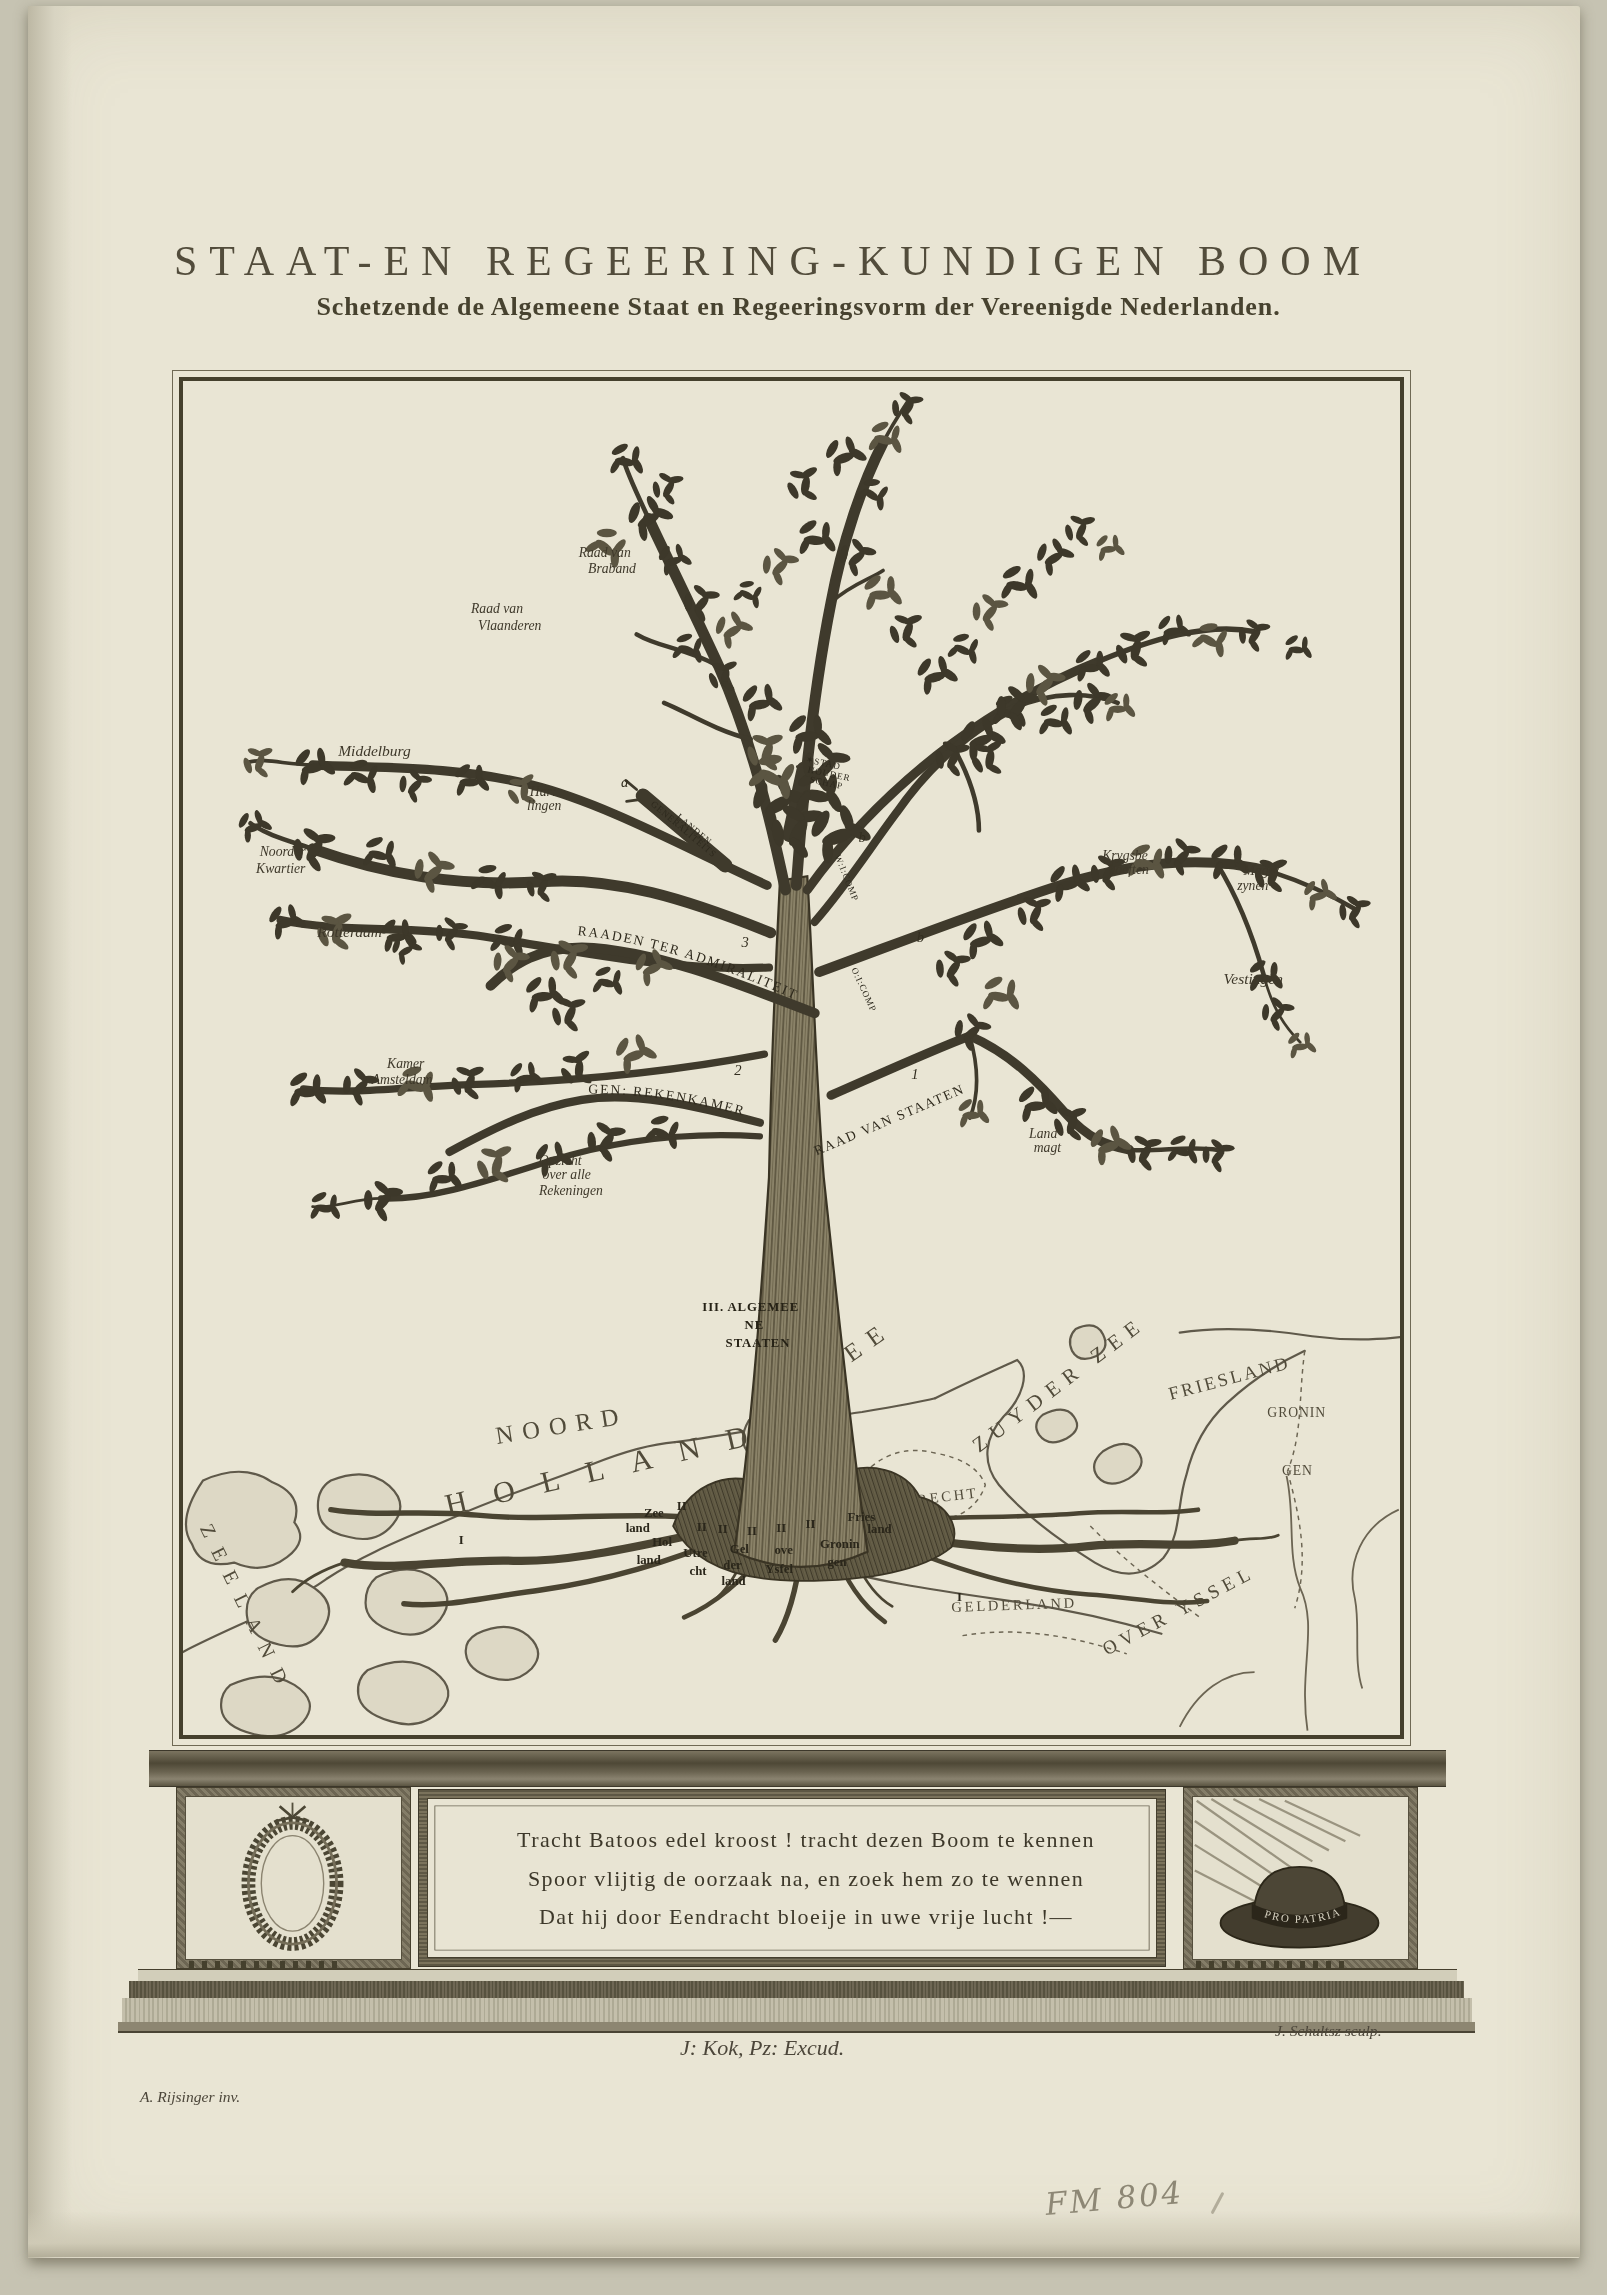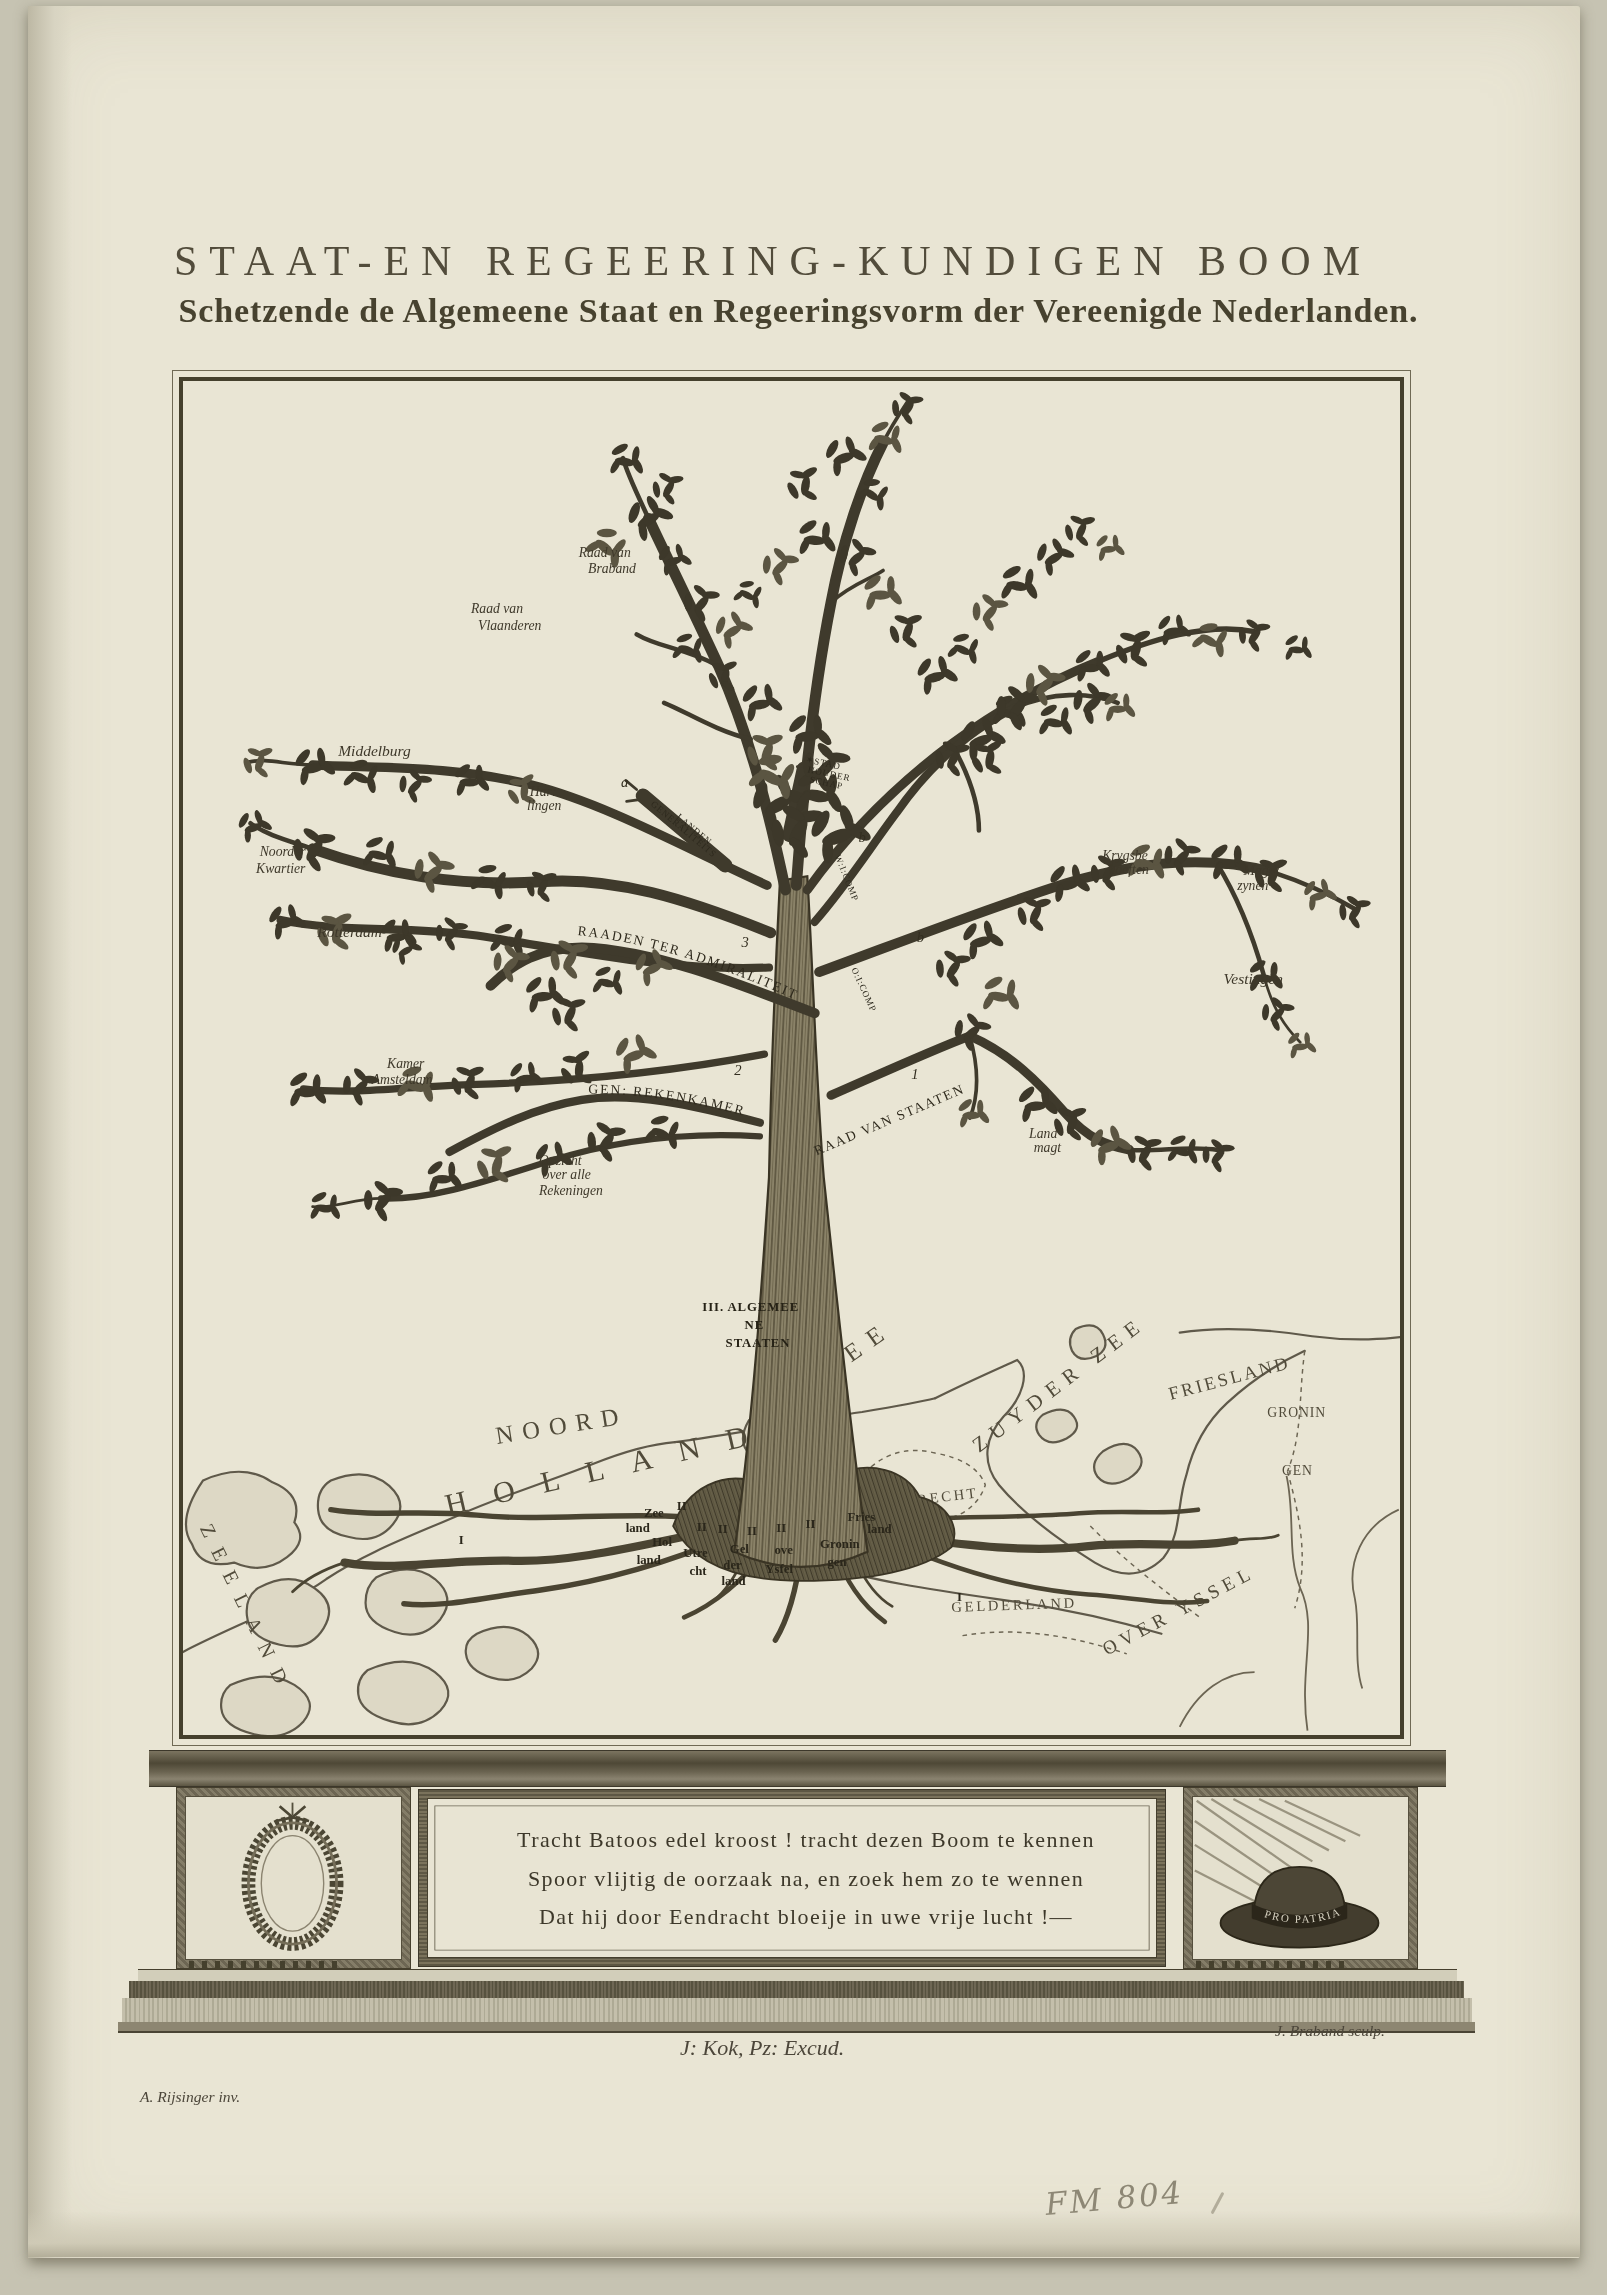--- a/index.html
+++ b/index.html
@@ -10,21 +10,21 @@
          background:#e9e5d4;
          box-shadow:0 5.5px 13px rgba(80,75,55,.55), inset 0 0 83px rgba(140,130,100,.22);
          border-radius:2.8px;}
   .edge-left{position:absolute;left:27.5px;top:5.5px;width:44px;height:2252px;
          background:linear-gradient(90deg,#bdb8a4,#d8d4c2 60%,rgba(216,212,194,0));}
   .edge-bottom{position:absolute;left:27.5px;top:2211px;width:1552px;height:46px;
          background:linear-gradient(180deg,rgba(220,216,200,0),#cfcab6 70%,#b3ae99);}
   .title{position:absolute;left:174px;top:237px;width:1249px;text-align:left;
          font-size:42px;letter-spacing:12px;color:#524c3b;white-space:nowrap;}
   .subtitle{position:absolute;left:174px;top:292px;width:1249px;text-align:center;
-         font-size:34px;font-weight:bold;letter-spacing:0.9px;color:#47422f;white-space:nowrap;}
+         font-size:26px;font-weight:bold;letter-spacing:0.9px;color:#47422f;white-space:nowrap;}
   .frame{position:absolute;left:172px;top:370px;width:1239px;height:1376px;
          border:1.8px solid #6f6954;padding:6.4px;box-sizing:border-box;}
   .frame-in{width:100%;height:100%;border:4.6px solid #45402d;box-sizing:border-box;
          background:#e9e5d4;overflow:hidden;}
   svg{display:block;}
   .scr{font:italic 15px "Liberation Serif","DejaVu Serif",serif;fill:#3e382a;}
   .scr2{font:italic 17px "Liberation Serif","DejaVu Serif",serif;fill:#3e382a;}
   .cap{font:15px "Liberation Serif","DejaVu Serif",serif;letter-spacing:2px;fill:#302b1e;}
   .capS{font:10px "Liberation Serif","DejaVu Serif",serif;letter-spacing:1px;fill:#2e2a1e;}
   .trk{font:bold 14px "Liberation Serif","DejaVu Serif",serif;letter-spacing:1px;fill:#262216;}
@@ -438,20 +438,20 @@
 
   <div class="dentils" style="left:189px;width:156px;"></div>
   <div class="dentils" style="left:1196px;width:156px;"></div>
   <div class="base1"></div>
   <div class="base2"></div>
   <div class="base3"></div>
   <div class="base4"></div>
 
   <span class="credit" style="left:140px;top:2044px;margin-top:44px;">A. Rijsinger inv.</span>
   <span class="credit" style="left:680px;top:2035px;font-size:22px;">J: Kok, Pz: Excud.</span>
-  <span class="credit" style="left:1275px;top:2022px;">J. Braband sculp.</span>
+  <span class="credit" style="left:1275px;top:2022px;">J. Schultsz sculp.</span>
 
   <span class="hand">FM 804</span>
   <div class="hand-mark"></div>
 
   <div class="edge-bottom"></div>
 </div>
 
 
 </body></html>

